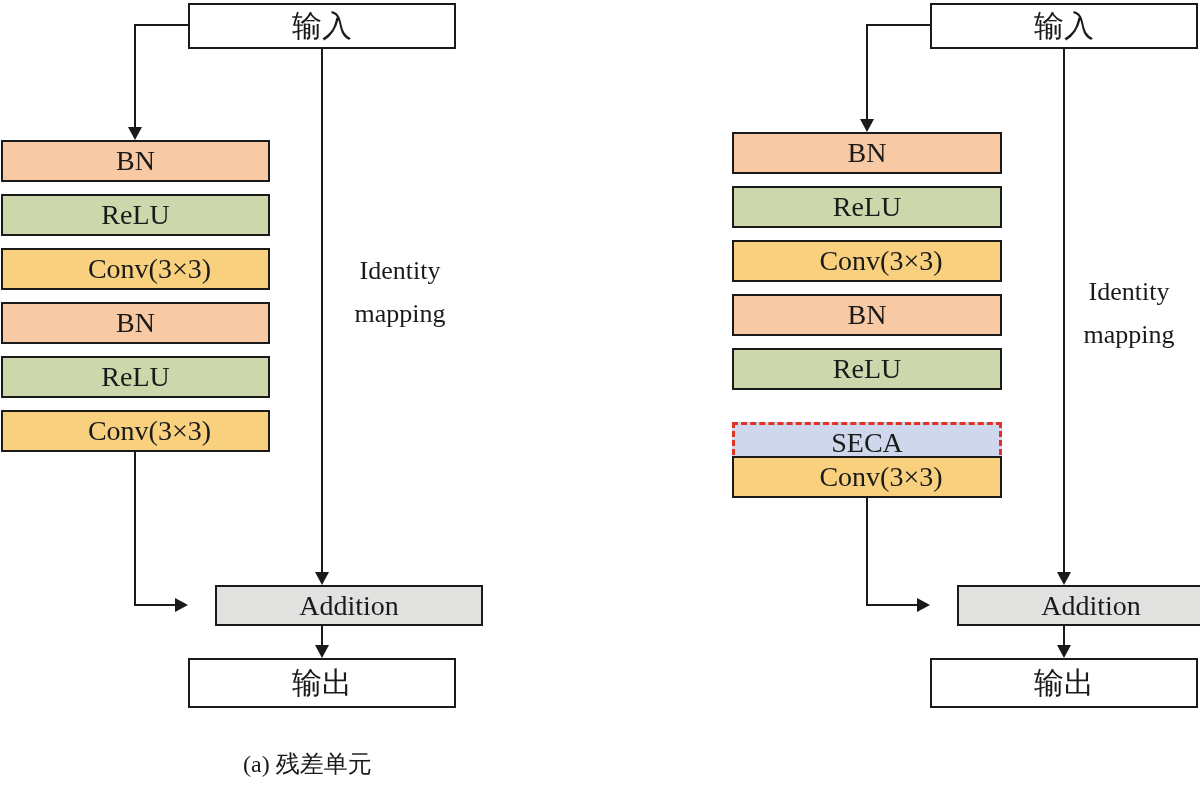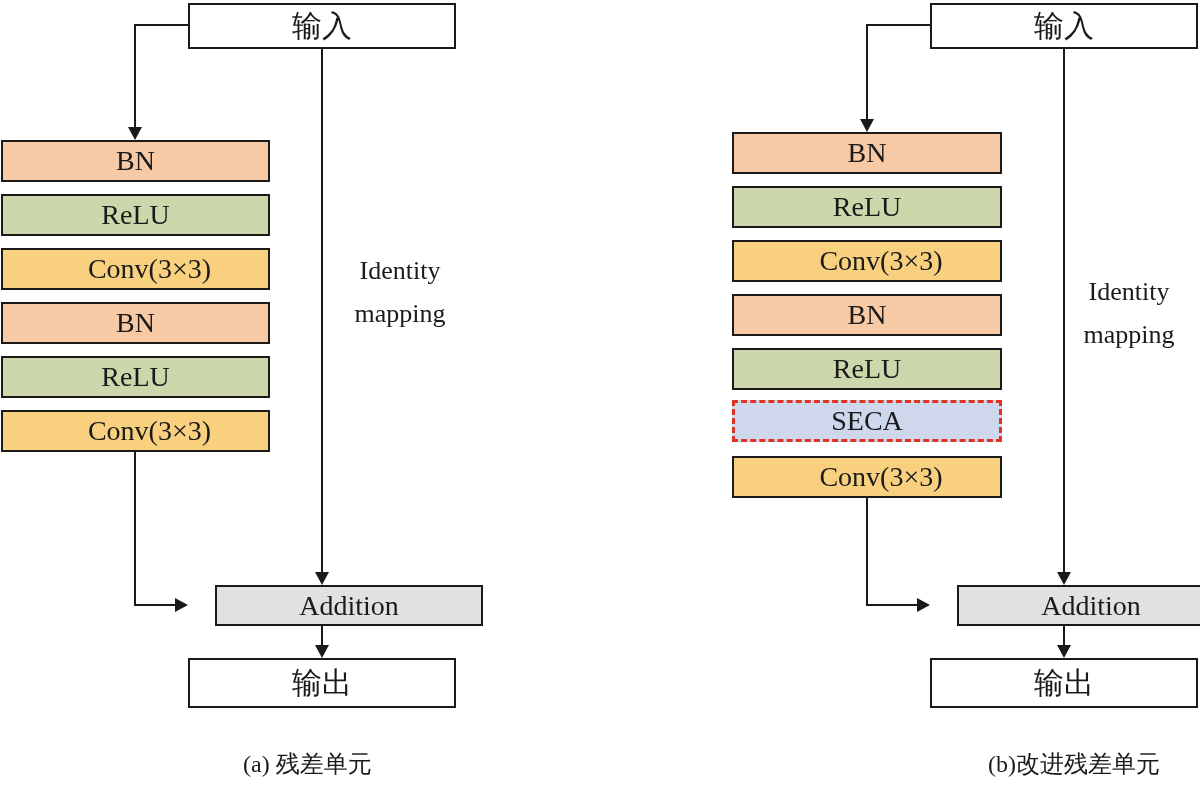--- a/index.html
+++ b/index.html
@@ -101,27 +101,26 @@
   <div class="idlabel" style="left:1076px;top:270px;">
     <div>Identity</div>
     <div>mapping</div>
   </div>
 
   <div class="box bn" style="left:732px;top:132px;width:270px;height:42px;">BN</div>
   <div class="box relu" style="left:732px;top:186px;width:270px;height:42px;">ReLU</div>
   <div class="box conv" style="left:732px;top:240px;width:270px;height:42px;">Conv(3×3)</div>
   <div class="box bn" style="left:732px;top:294px;width:270px;height:42px;">BN</div>
   <div class="box relu" style="left:732px;top:348px;width:270px;height:42px;">ReLU</div>
-  <div class="box seca" style="left:732px;top:400px;width:270px;height:42px;">SECA</div>
+  <div class="box seca" style="left:732px;top:422px;width:270px;height:42px;">SECA</div>
   <div class="box conv" style="left:732px;top:456px;width:270px;height:42px;">Conv(3×3)</div>
 
   <div class="vline" style="left:866px;top:497px;height:109px;"></div>
   <div class="hline" style="left:866px;top:604px;width:53px;"></div>
   <div class="arrow-right" style="left:917px;top:598px;"></div>
 
   <div class="box addition" style="left:930px;top:585px;width:268px;height:41px;">Addition</div>
   <div class="vline" style="left:1063px;top:626px;height:22px;"></div>
   <div class="arrow-down" style="left:1057px;top:645px;"></div>
   <div class="box io" style="left:930px;top:658px;width:268px;height:50px;">输出</div>
 
-  <div class="caption" style="left:988px;top:748px;">(b)改进残差单元</div>
 
 </div>
 
 </body></html>

